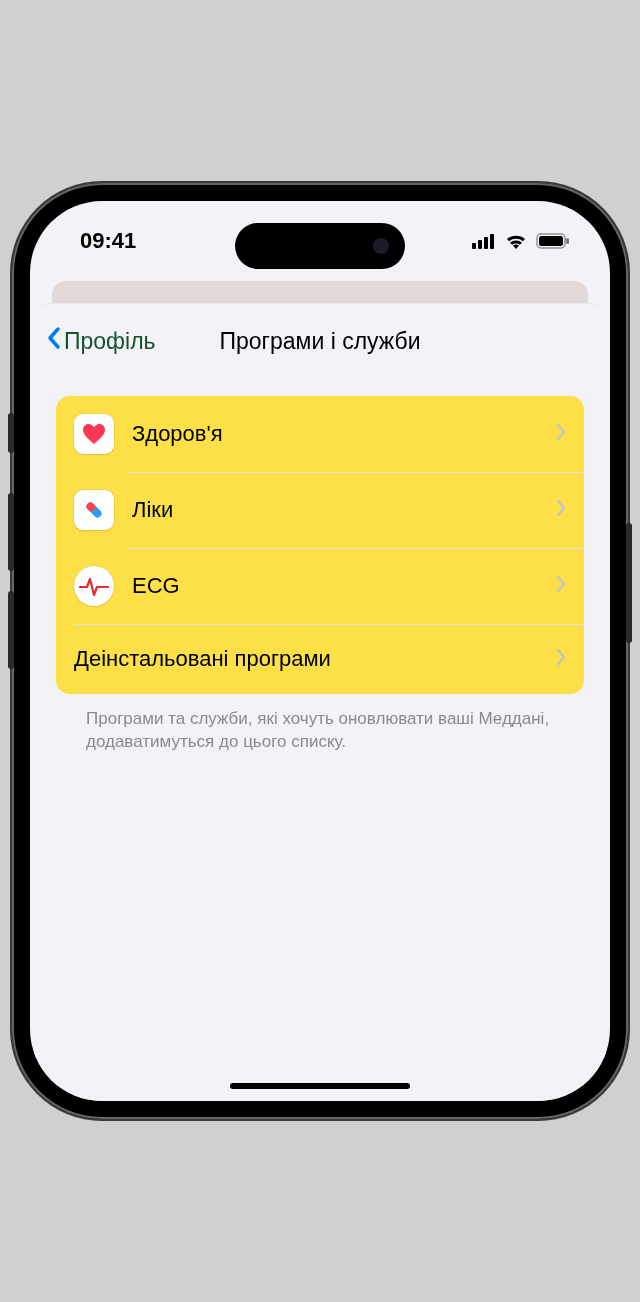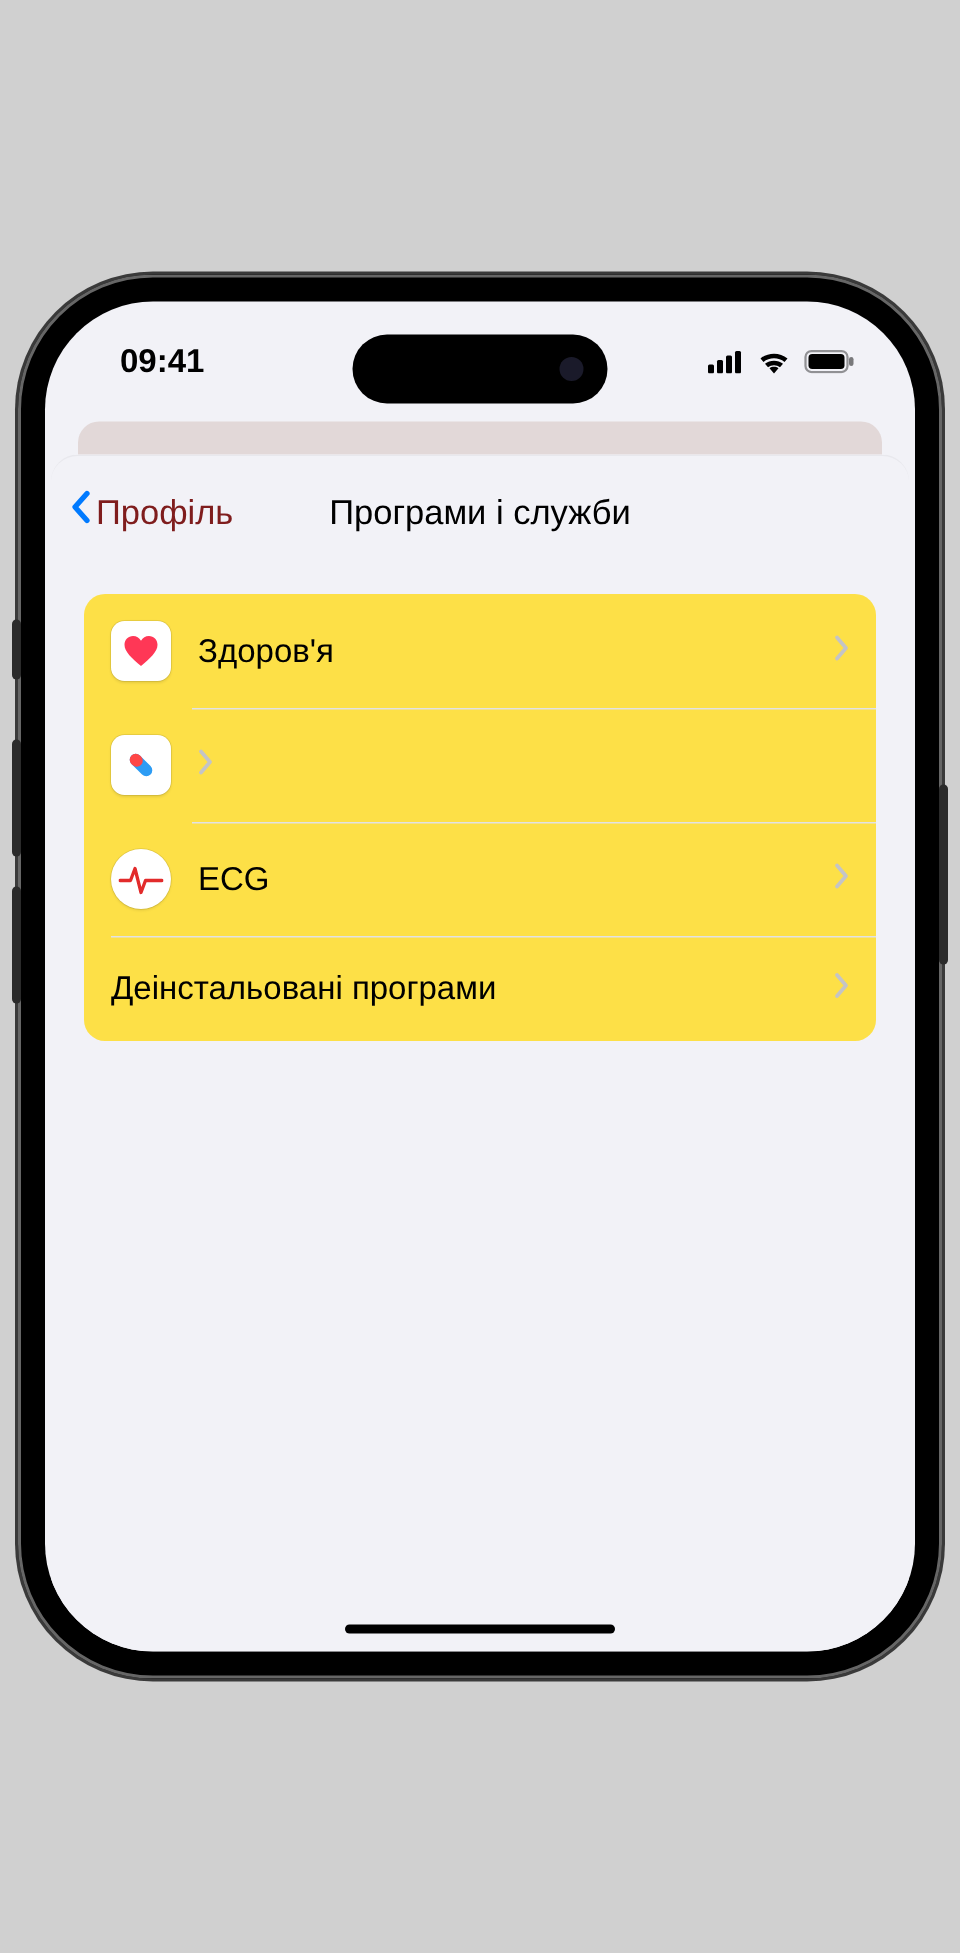--- a/index.html
+++ b/index.html
@@ -89,21 +89,21 @@
   .nav {
     height: 74px;
     display: flex;
     align-items: center;
     position: relative;
     padding: 0 6px;
   }
   .back {
     display: flex;
     align-items: center;
-    color: #7f1d1d;
+    color: #14532d;
     font-size: 23px;
     gap: 2px;
     padding-left: 6px;
   }
   .nav-title {
     position: absolute;
     left: 0; right: 0;
     text-align: center;
     font-size: 23px;
     font-weight: 400;
@@ -232,20 +232,21 @@
 
           <div class="row iconrow">
             <div class="app-icon">
               <svg width="26" height="26" viewBox="0 0 26 26">
                 <g transform="rotate(45 13 13)">
                   <rect x="4" y="9" width="18" height="8" rx="4" fill="#2d9cf4"></rect>
                   <rect x="4" y="9" width="9" height="8" rx="4" fill="#ff4646"></rect>
                 </g>
               </svg>
             </div>
+            <span class="row-label">Ліки</span>
             <span class="chev">
               <svg width="10" height="18" viewBox="0 0 10 18">
                   <polyline points="2,2 8,9 2,16" fill="none" stroke="#c4c4c6" stroke-width="2.5" stroke-linecap="round" stroke-linejoin="round"></polyline>
                 </svg>
             </span>
           </div>
 
           <div class="row iconrow">
             <div class="app-icon" style="border-radius:50%;">
               <svg width="30" height="22" viewBox="0 0 30 22">
@@ -264,18 +265,19 @@
             <span class="row-label">Деінстальовані програми</span>
             <span class="chev">
               <svg width="10" height="18" viewBox="0 0 10 18">
                   <polyline points="2,2 8,9 2,16" fill="none" stroke="#c4c4c6" stroke-width="2.5" stroke-linecap="round" stroke-linejoin="round"></polyline>
                 </svg>
             </span>
           </div>
 
         </div>
 
+        <div class="footer">Програми та служби, які хочуть оновлювати ваші Меддані, додаватимуться до цього списку.</div>
       </div>
 
       <div class="home-ind"></div>
     </div>
   </div>
 </div>
 
 </body></html>

